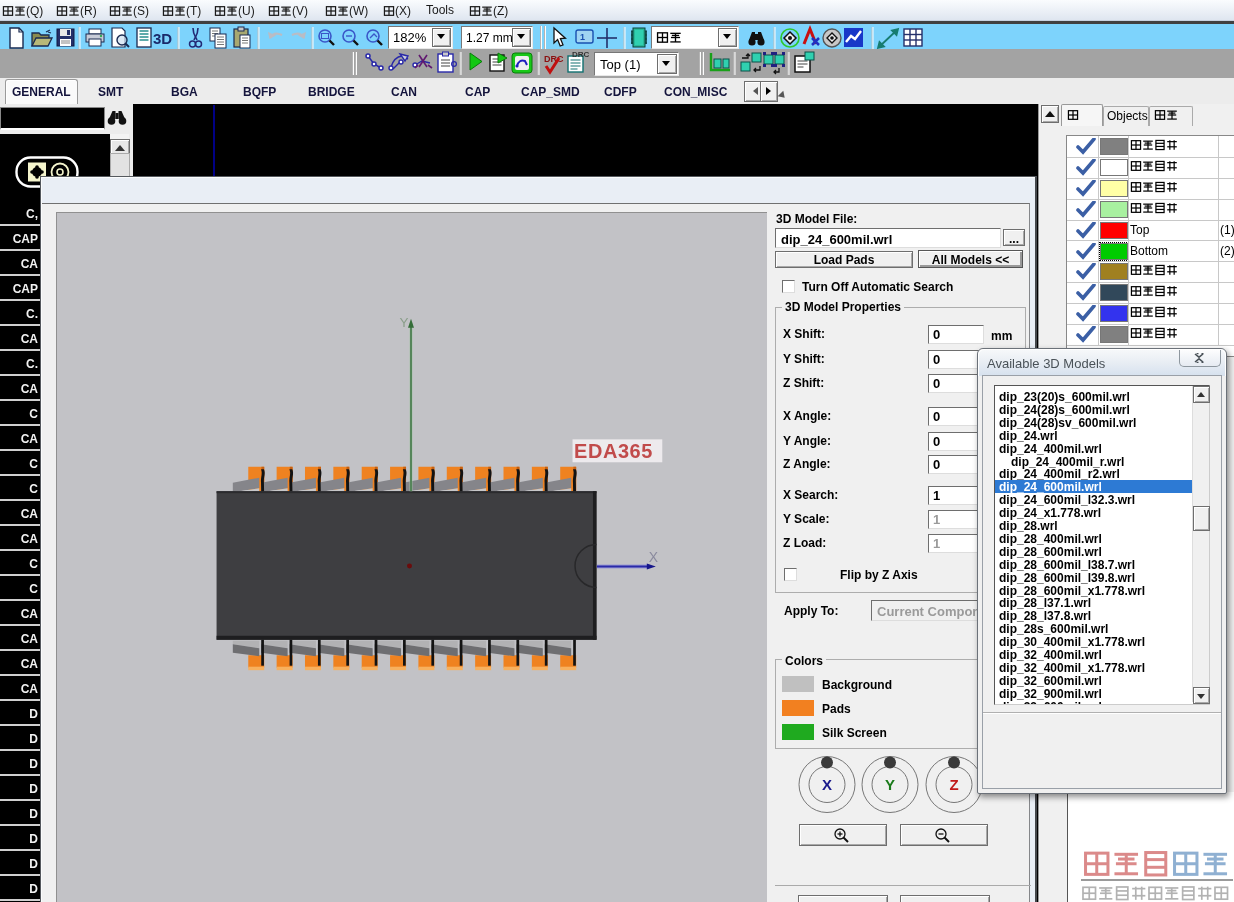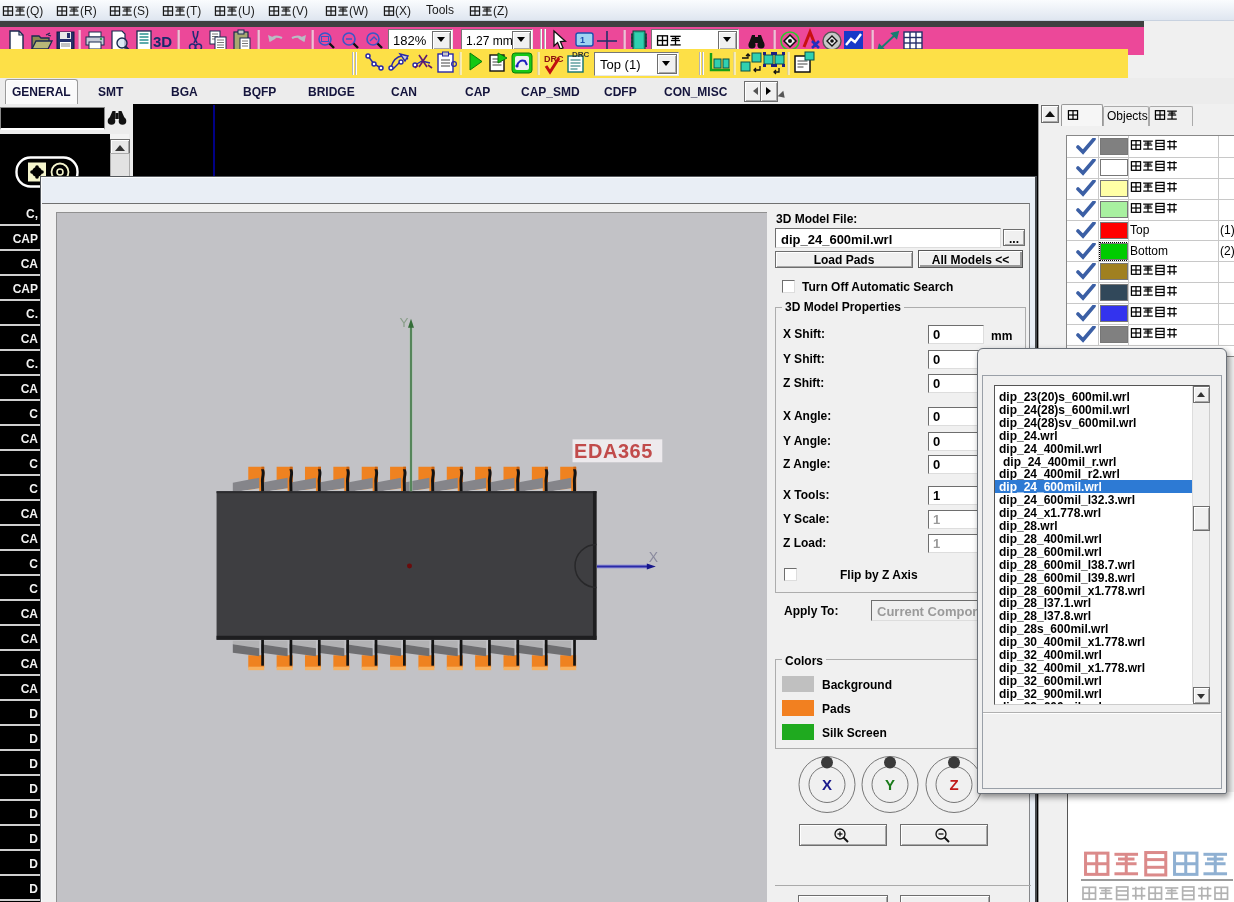--- a/index.html
+++ b/index.html
@@ -129,21 +129,21 @@
           <g stroke="#1a1a1a" stroke-width="1.02" fill="none">
             <line x1="11" y1="1.8" x2="19" y2="1.8"></line>
             <line x1="11.5" y1="5" x2="18.5" y2="5"></line>
             <line x1="11" y1="8.4" x2="19" y2="8.4"></line>
             <line x1="15" y1="1.8" x2="15" y2="8.4"></line>
             <line x1="12.2" y1="3.4" x2="17.8" y2="3.4"></line>
           </g>
         </svg></span><span style="vertical-align:2px;">(Z)</span></div>
 </div>
 
-<div class="abs" id="toolbar1" style="left:0;top:21px;width:1144px;height:28px;background:#ec4899;border-top:6px solid #404040;">
+<div class="abs" id="toolbar1" style="left:0;top:21px;width:1234px;height:28px;background:#7dd3fc;border-top:3px solid #404040;">
   <svg class="abs" style="left:0;top:0;" width="930" height="28" viewBox="0 0 930 28">
 
     <g transform="translate(8,4)">
         <path d="M2 0 h9 l4 4 v16 h-13 z" fill="#fff" stroke="#1a2a50" stroke-width="1.4"></path>
         <path d="M11 0 v4 h4" fill="none" stroke="#1a2a50" stroke-width="1.2"></path>
       </g>
 
     <g transform="translate(32,6)">
         <path d="M0 16 L0 3 h7 l2 2 h8 v3" fill="#8a8a50" stroke="#1a2a50" stroke-width="1.3"></path>
         <path d="M0 16 L4 8 h16 l-4 8 z" fill="#b8b878" stroke="#1a2a50" stroke-width="1.3"></path>
@@ -347,21 +347,21 @@
               <line x1="15" y1="1.8" x2="15" y2="8.4"></line>
               <line x1="12.2" y1="3.4" x2="17.8" y2="3.4"></line>
             </g>
           </svg></span></div>
     <div class="abs btn" style="right:1px;top:1px;width:17px;height:17px;">
         <div class="abs" style="left:4px;top:5px;width:0;height:0;border:4px solid transparent;border-top:5px solid #000;"></div>
       </div>
   </div>
 </div>
 
-<div class="abs" id="toolbar2" style="left:0;top:49px;width:1128px;height:29px;background:#fde047;">
+<div class="abs" id="toolbar2" style="left:0;top:49px;width:1234px;height:29px;background:#a3a3a3;">
   <div class="abs sep" style="left:352px;top:3px;height:23px;"></div>
   <div class="abs sep" style="left:355px;top:3px;height:23px;"></div>
   <svg class="abs" style="left:360px;top:0;" width="230px" height="29" viewBox="0 0 230 29">
 
     <g transform="translate(6,5)" stroke="#2828a8" fill="none" stroke-width="1.5">
         <path d="M2 2 L8 10 L15 14"></path>
         <circle cx="2" cy="2" r="2" fill="#fff"></circle>
         <circle cx="8" cy="10" r="2" fill="#fff"></circle>
         <circle cx="15" cy="14" r="2" fill="#fff"></circle>
       </g>
@@ -1240,21 +1240,21 @@
           <div class="abs" style="left:4px;top:1px;font-size:13px;font-weight:bold;color:#000;">0</div>
         </div>
         <div class="abs" style="left:17px;top:231.5px;">Y Angle:</div>
         <div class="abs" style="left:162px;top:229.5px;width:54px;height:17px;background:#fff;border:1px solid;border-color:#6e6e6e #ddd #ddd #6e6e6e;">
           <div class="abs" style="left:4px;top:1px;font-size:13px;font-weight:bold;color:#000;">0</div>
         </div>
         <div class="abs" style="left:17px;top:255px;">Z Angle:</div>
         <div class="abs" style="left:162px;top:253px;width:54px;height:17px;background:#fff;border:1px solid;border-color:#6e6e6e #ddd #ddd #6e6e6e;">
           <div class="abs" style="left:4px;top:1px;font-size:13px;font-weight:bold;color:#000;">0</div>
         </div>
-        <div class="abs" style="left:17px;top:286px;">X Tools:</div>
+        <div class="abs" style="left:17px;top:286px;">X Search:</div>
         <div class="abs" style="left:162px;top:284px;width:54px;height:17px;background:#fff;border:1px solid;border-color:#6e6e6e #ddd #ddd #6e6e6e;">
           <div class="abs" style="left:4px;top:1px;font-size:13px;font-weight:bold;color:#000;">1</div>
         </div>
         <div class="abs" style="left:17px;top:310px;">Y Scale:</div>
         <div class="abs" style="left:162px;top:308px;width:54px;height:17px;background:#fff;border:1px solid;border-color:#6e6e6e #ddd #ddd #6e6e6e;">
           <div class="abs" style="left:4px;top:1px;font-size:13px;font-weight:bold;color:#9a9a9a;">1</div>
         </div>
         <div class="abs" style="left:17px;top:334px;">Z Load:</div>
         <div class="abs" style="left:162px;top:332px;width:54px;height:17px;background:#fff;border:1px solid;border-color:#6e6e6e #ddd #ddd #6e6e6e;">
           <div class="abs" style="left:4px;top:1px;font-size:13px;font-weight:bold;color:#9a9a9a;">1</div>
@@ -1304,39 +1304,48 @@
           </svg>
         </div>
         <div class="abs" style="left:9px;top:683px;width:256px;height:1px;background:#aaa;"></div>
         <div class="abs btn" style="left:32px;top:693px;width:88px;height:22px;"></div>
         <div class="abs btn" style="left:134px;top:693px;width:88px;height:22px;"></div>
       </div>
   </div>
 </div>
 
 <div class="abs" id="dlgavail" style="left:977px;top:348px;width:248px;height:444px;background:#f0f0f0;border:1px solid #6b7179;border-radius:6px 6px 2px 2px;box-shadow:2px 3px 6px rgba(0,0,0,.45);">
+  <div class="abs" style="left:0;top:0;width:246px;height:26px;background:linear-gradient(#f6f8fa,#e9eef4 45%,#d6e1ee);border-radius:6px 6px 0 0;border:1px solid #fff;border-bottom:none;">
+    <div class="abs" style="left:8px;top:6px;font-size:13px;color:#4a5258;">Available 3D Models</div>
+    <div class="abs" style="left:200px;top:0px;width:40px;height:16px;background:linear-gradient(#fdfdfe,#e6ebf2);border:1px solid #8e979f;border-top:none;border-radius:0 0 5px 5px;">
+      <svg class="abs" style="left:14px;top:3px;" width="12" height="10" viewBox="0 0 12 10">
+          <path d="M1 1 L5 4.2 L9 1 M1 9 L5 5.8 L9 9" fill="none" stroke="#4a5258" stroke-width="1.6"></path>
+          <path d="M2.5 0.5 h2 M7.5 0.5 h2 M2.5 9.5 h2 M7.5 9.5 h2" stroke="#4a5258" stroke-width="1.4"></path>
+        </svg>
+    </div>
+  </div>
   <div class="abs" style="left:4px;top:26px;width:238px;height:412px;background:#f0f0f0;border:1px solid #9aa0a8;">
 
     <div class="abs" style="left:11px;top:9px;width:214px;height:318px;background:#fff;border:1px solid;border-color:#555 #ccc #ccc #555;overflow:hidden;" id="modellist">
         <div class="abs" style="left:0;top:4px;width:197px;height:13px;">
           <div class="abs" style="left:4px;top:0px;font-size:12px;font-weight:bold;white-space:nowrap;color:#000;">dip_23(20)s_600mil.wrl</div>
         </div>
         <div class="abs" style="left:0;top:16.9px;width:197px;height:13px;">
           <div class="abs" style="left:4px;top:0px;font-size:12px;font-weight:bold;white-space:nowrap;color:#000;">dip_24(28)s_600mil.wrl</div>
         </div>
         <div class="abs" style="left:0;top:29.8px;width:197px;height:13px;">
           <div class="abs" style="left:4px;top:0px;font-size:12px;font-weight:bold;white-space:nowrap;color:#000;">dip_24(28)sv_600mil.wrl</div>
         </div>
         <div class="abs" style="left:0;top:42.7px;width:197px;height:13px;">
           <div class="abs" style="left:4px;top:0px;font-size:12px;font-weight:bold;white-space:nowrap;color:#000;">dip_24.wrl</div>
         </div>
         <div class="abs" style="left:0;top:55.6px;width:197px;height:13px;">
           <div class="abs" style="left:4px;top:0px;font-size:12px;font-weight:bold;white-space:nowrap;color:#000;">dip_24_400mil.wrl</div>
         </div>
-        <div class="abs" style="left:4px;top:68.5px;width:197px;height:13px;">
+        <div class="abs" style="left:12px;top:68.5px;width:197px;height:13px;">
           <div class="abs" style="left:4px;top:0px;font-size:12px;font-weight:bold;white-space:nowrap;color:#000;">dip_24_400mil_r.wrl</div>
         </div>
         <div class="abs" style="left:0;top:81.4px;width:197px;height:13px;">
           <div class="abs" style="left:4px;top:0px;font-size:12px;font-weight:bold;white-space:nowrap;color:#000;">dip_24_400mil_r2.wrl</div>
         </div>
         <div class="abs" style="left:0;top:94.3px;width:197px;height:13px;background:#2d7ad4;">
           <div class="abs" style="left:4px;top:0px;font-size:12px;font-weight:bold;white-space:nowrap;color:#fff;">dip_24_600mil.wrl</div>
         </div>
         <div class="abs" style="left:0;top:107.2px;width:197px;height:13px;">
           <div class="abs" style="left:4px;top:0px;font-size:12px;font-weight:bold;white-space:nowrap;color:#000;">dip_24_600mil_l32.3.wrl</div>

